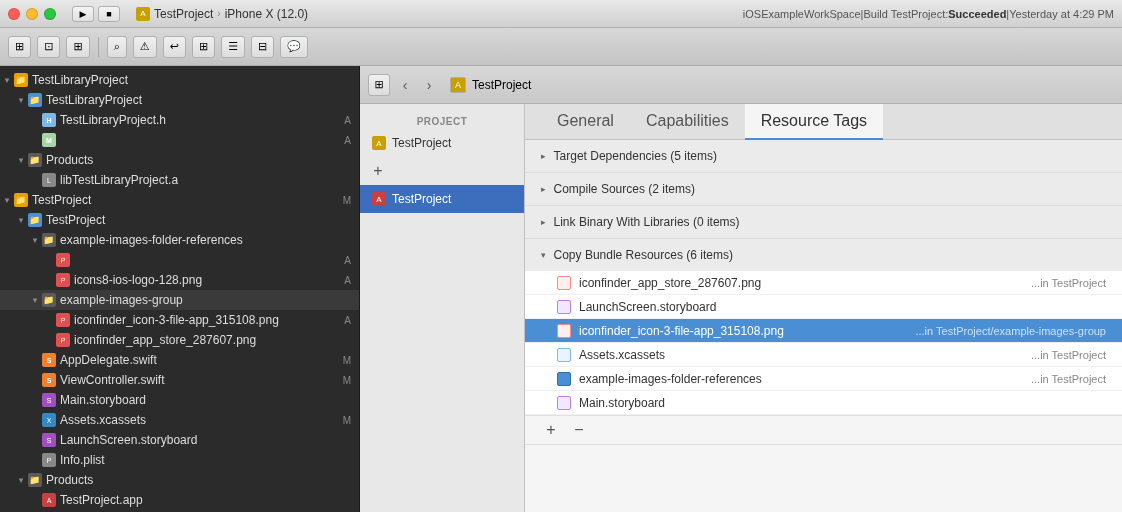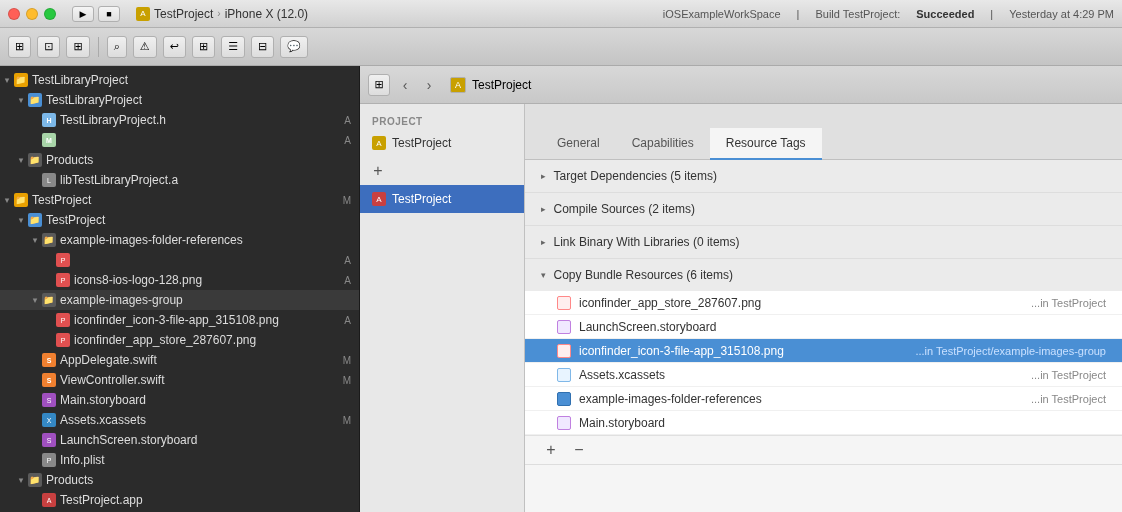--- a/index.html
+++ b/index.html
@@ -77,21 +77,21 @@
     .chevron-sep {
       color: #888;
       font-size: 10px;
     }
 
     .titlebar-status {
       margin-left: auto;
       font-size: 11px;
       color: #555;
       display: flex;
-      gap: 16px;
+      gap: 0;
     }
     .status-success {
       font-weight: bold;
       color: #333;
     }
 
     
     .toolbar {
       height: 38px;
       background: linear-gradient(to bottom, #d8d8d8, #c4c4c4);
@@ -320,20 +320,21 @@
       display: flex;
       flex: 1;
       overflow: hidden;
     }
 
     .target-panel {
       width: 165px;
       background: #e8e8e8;
       border-right: 1px solid #c0c0c0;
       padding: 8px 0;
+      text-align: center;
     }
 
     .target-section-label {
       font-size: 10px;
       font-weight: bold;
       color: #888;
       text-transform: uppercase;
       padding: 4px 12px 2px;
       letter-spacing: 0.5px;
     }
@@ -375,26 +376,25 @@
     }
 
     .settings-tabs {
       display: flex;
       border-bottom: 1px solid #c0c0c0;
       background: #e0e0e0;
       padding: 0 16px;
     }
     .settings-tab {
       padding: 8px 16px;
-      font-size: 12px;
+      font-size: 16px;
       color: #555;
       cursor: pointer;
       border-bottom: 2px solid transparent;
       margin-bottom: -1px;
-      margin-top: 24px;
     }
     .settings-tab.active {
       color: #333;
       border-bottom-color: #4a8fd4;
       background: #f5f5f5;
     }
 
     .settings-content {
       flex: 1;
       overflow-y: auto;

